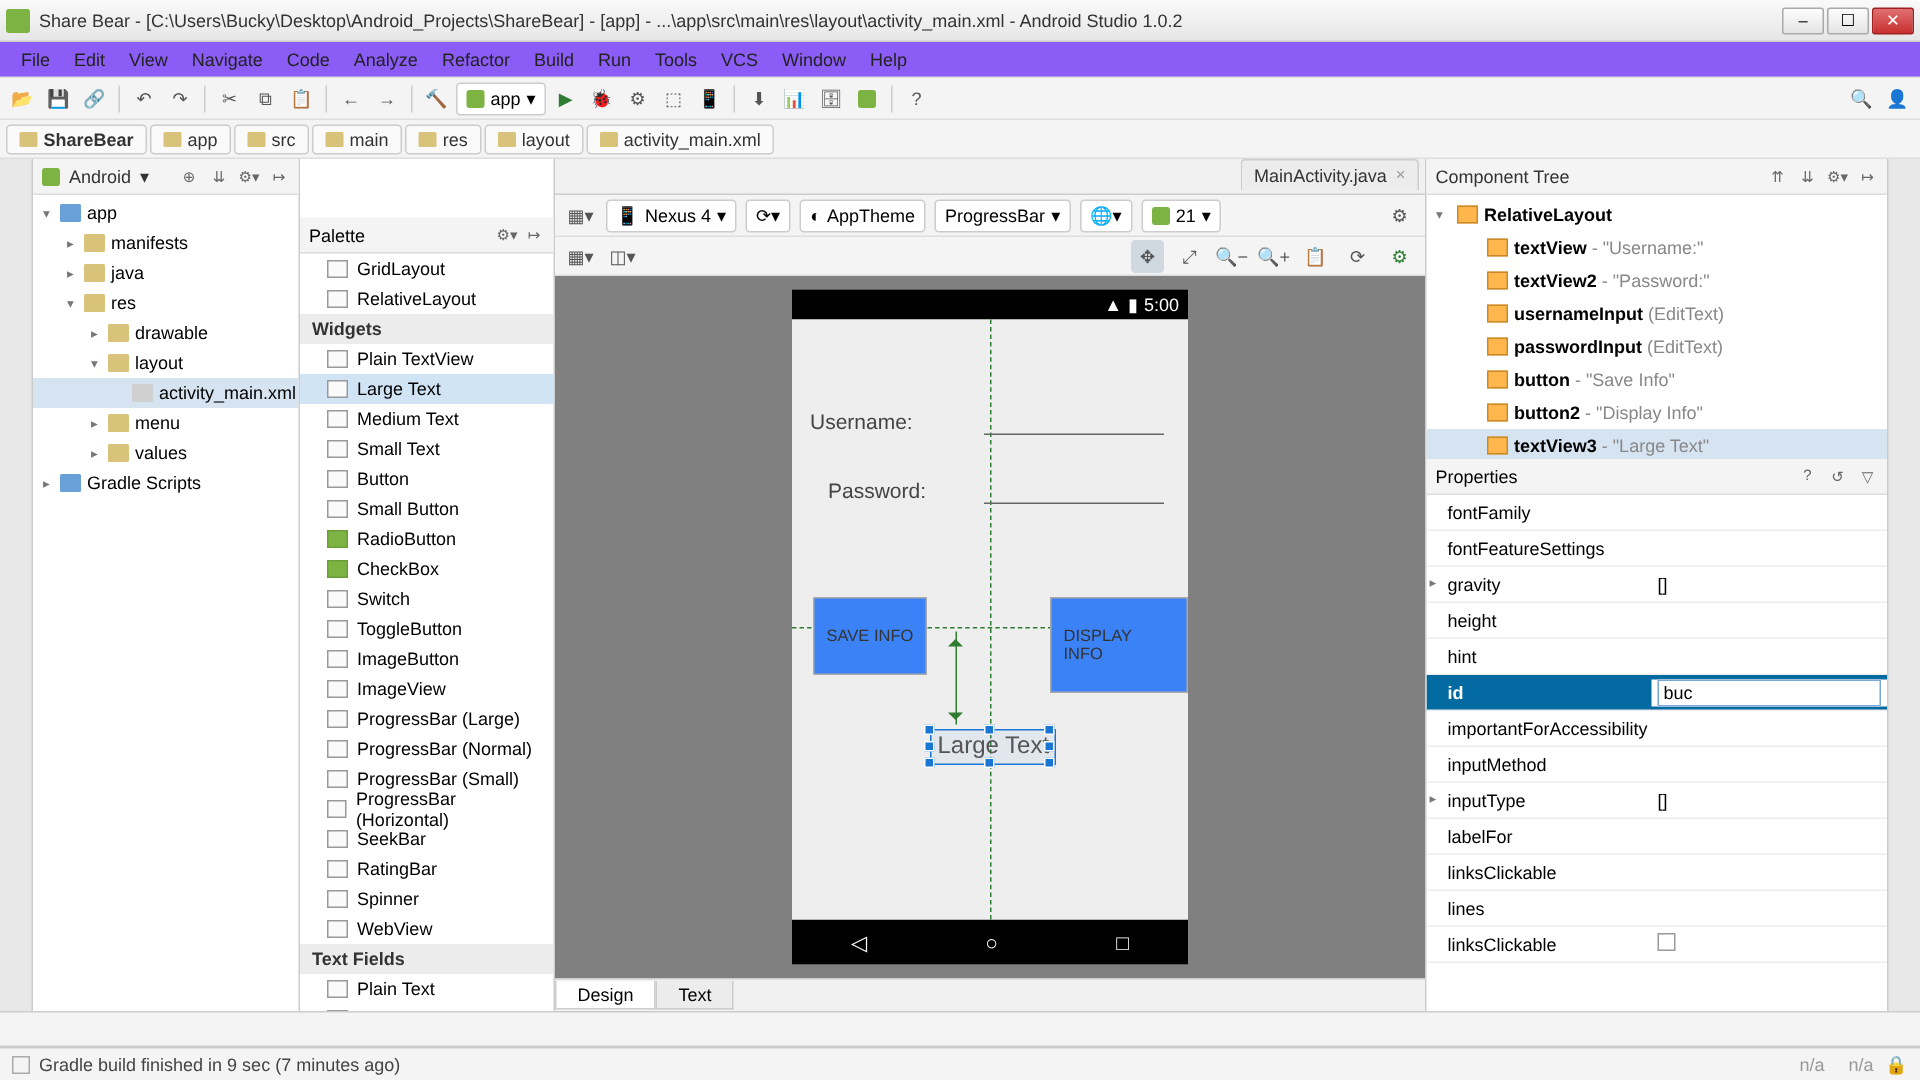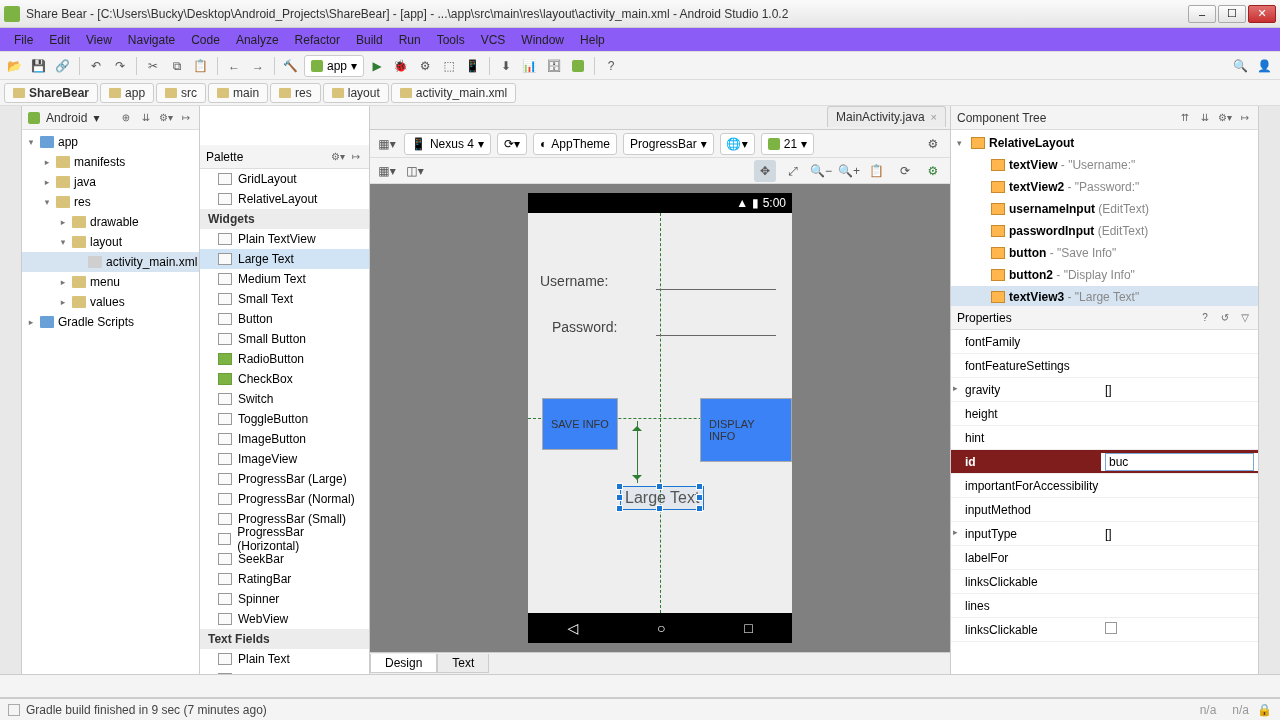--- a/index.html
+++ b/index.html
@@ -82,21 +82,21 @@
 
 .right-panel { width: 308px; display: flex; flex-direction: column; background: #fff; border-left: 1px solid #ccc; }
 .ctree-list { flex: 1; overflow: auto; padding: 2px 0; }
 .ct-row { display: flex; align-items: center; height: 22px; gap: 4px; cursor: default; }
 .ct-row .ct-icn { width: 14px; height: 12px; background: #ffb74d; border: 1px solid #c88a2a; }
 .ct-row.sel { background: #d6e4f2; }
 .ct-row .dim { color: #888; }
 .props-header { height: 24px; display: flex; align-items: center; padding: 0 6px; background: #f4f4f4; border-bottom: 1px solid #ddd; gap: 6px; }
 .props-table { flex: 1; overflow: auto; }
 .prop-row { display: flex; height: 24px; border-bottom: 1px solid #eee; align-items: center; }
-.prop-row.sel { background: #7f1d1d; color: #fff; }
+.prop-row.sel { background: #0369a1; color: #fff; }
 .prop-k { width: 150px; padding-left: 14px; position: relative; }
 .prop-exp { position: absolute; left: 2px; font-size: 9px; color: #777; }
 .prop-v { flex: 1; padding: 0 4px; }
 .prop-input { width: 100%; height: 18px; border: 1px solid #7aa7d6; padding: 0 3px; font-size: 12px; }
 .prop-check { width: 12px; height: 12px; border: 1px solid #999; background: #fff; display: inline-block; }
 
 .statusline { height: 22px; background: #f4f4f4; border-top: 1px solid #ccc; display: flex; align-items: center; padding: 0 8px; color: #444; }
 .statusline .spacer { flex: 1; }
 .na { color: #999; padding: 0 8px; }
 

